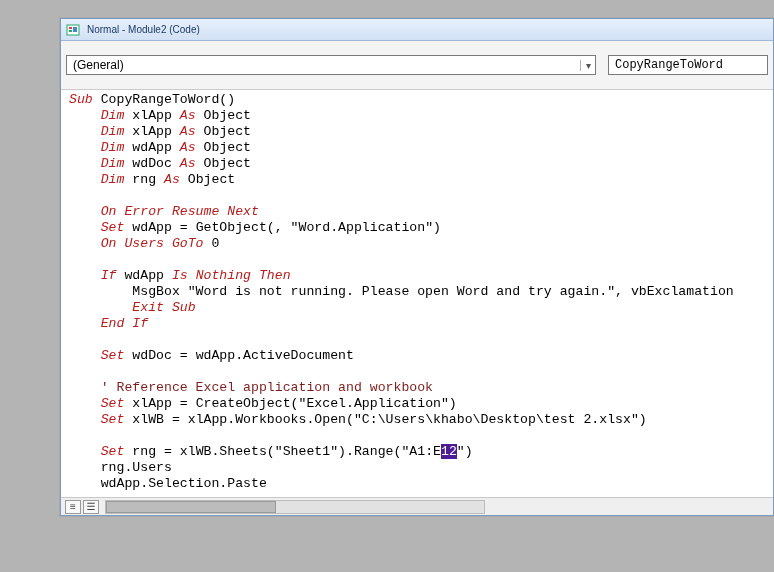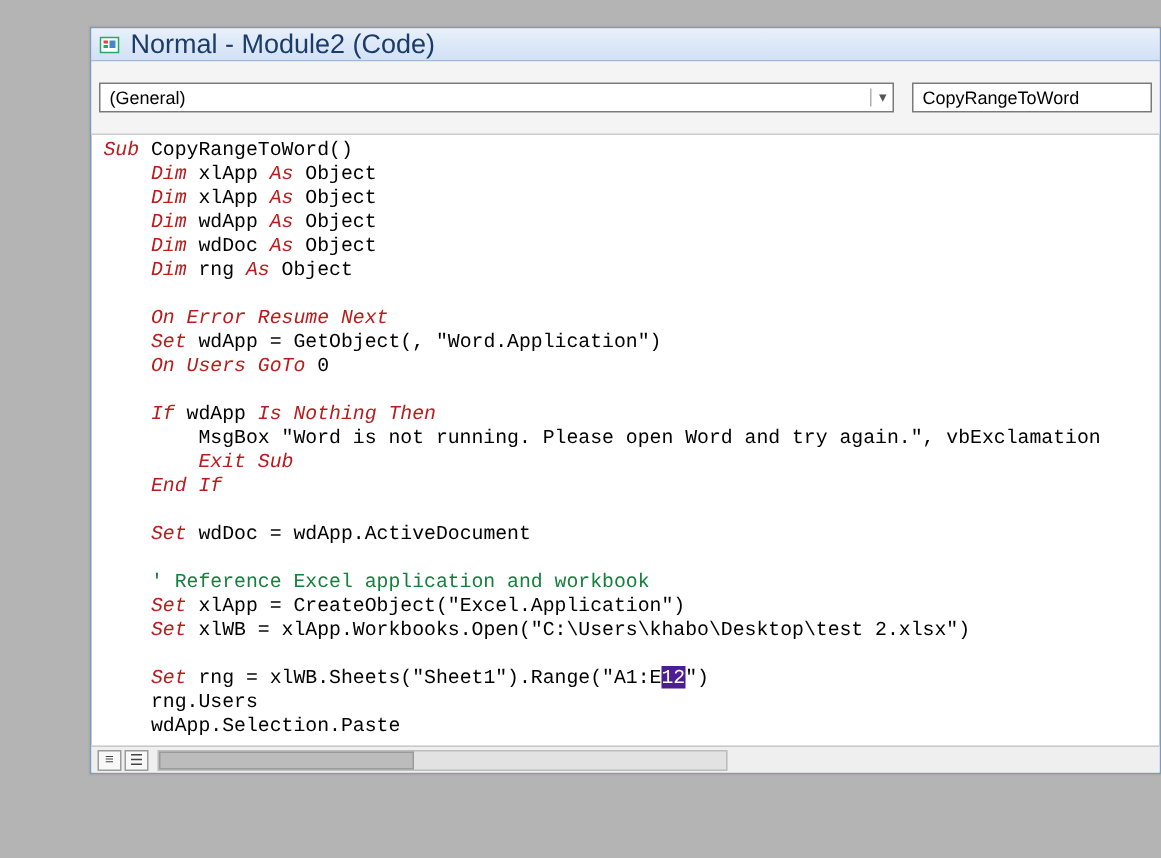--- a/index.html
+++ b/index.html
@@ -32,21 +32,21 @@
     align-items: center;
     padding: 0 4px;
     gap: 6px;
   }
   .titlebar-icon {
     width: 16px; height: 16px;
     display: flex; align-items: center; justify-content: center;
   }
   .titlebar-text {
     color: #1a3c66;
-    font-size: 18px;
+    font-size: 10px;
   }
   .dropdown-row {
     display: flex;
     gap: 12px;
     padding: 14px 5px;
     background: #f4f4f4;
     border-bottom: 1px solid #ccc;
   }
   .dropdown {
     flex: 1;
@@ -59,40 +59,40 @@
     padding: 0 4px 0 6px;
     font-size: 12px;
   }
   .dropdown .arrow {
     border-left: 1px solid #b0b0b0;
     padding-left: 5px;
     color: #555;
     font-size: 10px;
   }
   .dropdown.object { flex: 0 0 530px; }
-  .dropdown.proc { flex: 1; }
+  .dropdown.proc { flex: 1; font-family: Liberation Mono, monospace; }
   .code-container {
     flex: 1;
     display: flex;
     overflow: hidden;
     position: relative;
   }
   .code-pane {
     flex: 1;
     font-family: 'Courier New', monospace;
     font-size: 13.2px;
     line-height: 16px;
     white-space: pre;
     overflow: hidden;
     padding: 2px 0 0 8px;
     color: #000;
     position: relative;
   }
   .kw { color: #b91c1c; font-style: italic; }
-  .cm { color: #15803d; }
+  .cm { color: #7f1d1d; }
   .sel {
     background: #4c1d95;
     color: #fff;
   }
   .bottom-strip {
     height: 18px;
     background: #efefef;
     border-top: 1px solid #c8c8c8;
     display: flex;
     align-items: center;

